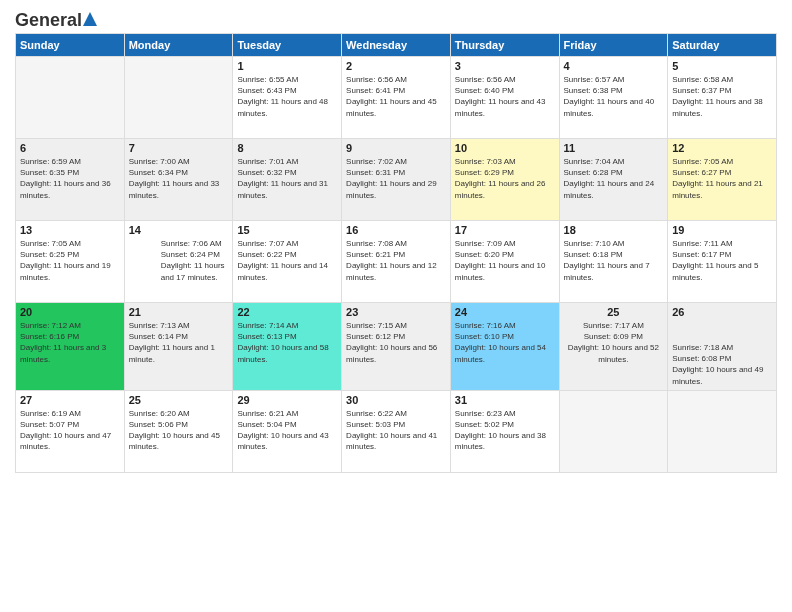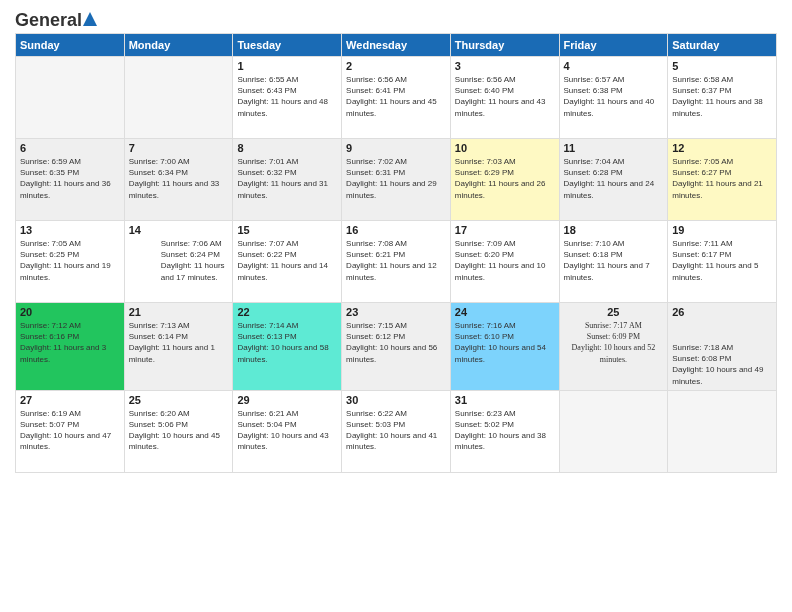--- a/index.html
+++ b/index.html
@@ -264,21 +264,21 @@
 Daylight: 10 hours and 56 minutes.</div>
           </td>
           <td style="background: #7dd3fc;">
             <div class="day-num">24</div>
             <div class="cell-content" style="white-space: pre-line;">Sunrise: 7:16 AM
 Sunset: 6:10 PM
 Daylight: 10 hours and 54 minutes.</div>
           </td>
           <td style="background: rgb(239, 239, 239); text-align: center;">
             <div class="day-num">25</div>
-            <div class="cell-content" style="white-space: pre-line; font-family: Liberation Serif, serif;">Sunrise: 7:17 AM
+            <div class="cell-content" style="white-space: pre-line;">Sunrise: 7:17 AM
 Sunset: 6:09 PM
 Daylight: 10 hours and 52 minutes.</div>
           </td>
           <td style="background: rgb(239, 239, 239);">
             <div class="day-num">26</div>
             <div class="cell-content" style="white-space: pre-line; margin-top: 24px;">Sunrise: 7:18 AM
 Sunset: 6:08 PM
 Daylight: 10 hours and 49 minutes.</div>
           </td>
         </tr>

